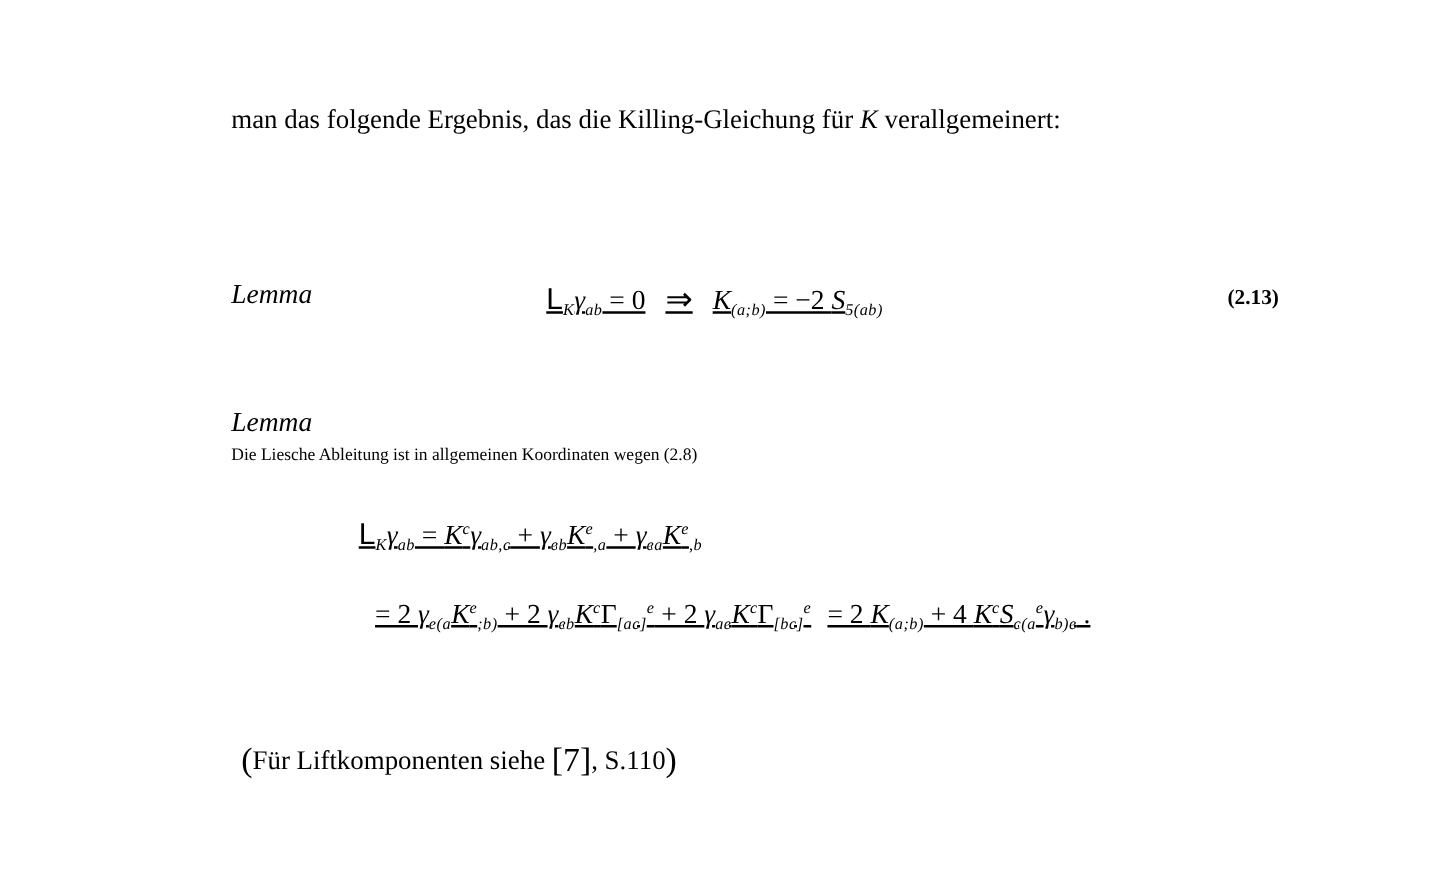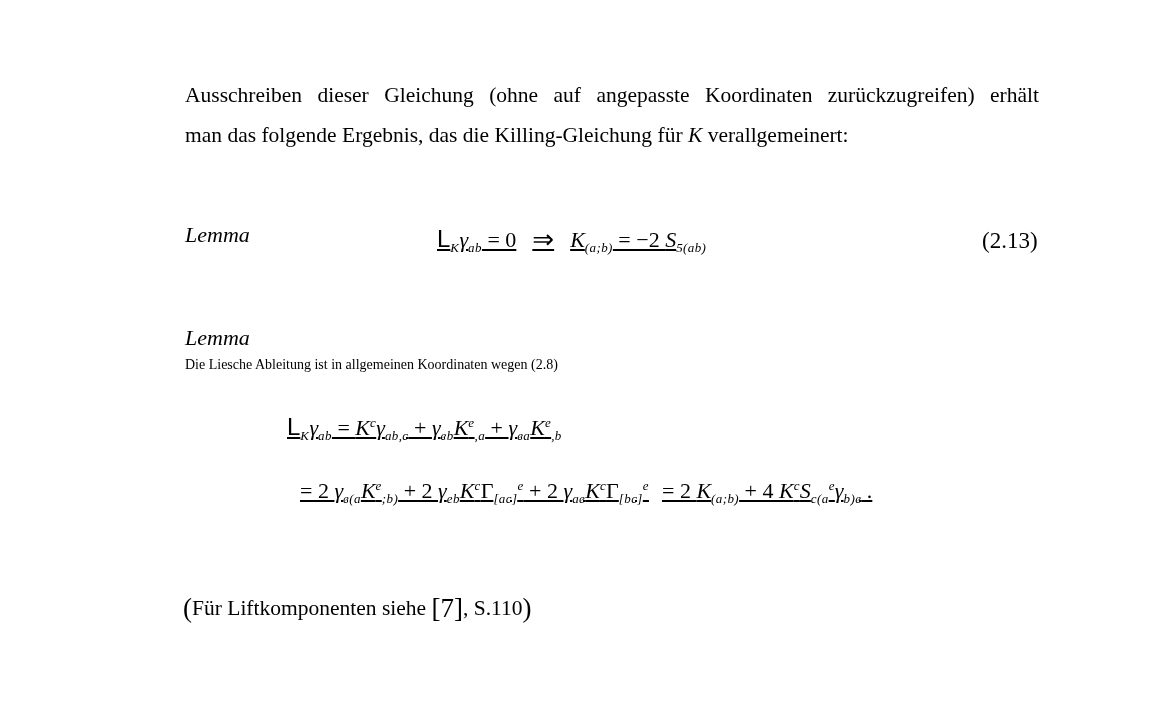--- a/index.html
+++ b/index.html
@@ -43,25 +43,25 @@
   }
   .proof-intro-pos { left: 185px; top: 357px; }
 
   .math {
     font-size: 22px;
     line-height: 30px;
     white-space: nowrap;
     text-decoration: underline;
   }
   .eq213-pos   { left: 437px; top: 225px; }
-  .eqnum-pos   { left: 982px; top: 228px; font-size: 23px; }
+  .eqnum-pos   { left: 982px; top: 228px; font-size: 17px; font-weight: bold; }
   .eqline1-pos { left: 259px; top: 413px; margin-left: 28px; }
   .eqline2-pos { left: 300px; top: 476px; }
 
-  .footnote-pos { left: 183px; top: 596px; font-size: 21.5px; }
+  .footnote-pos { left: 193px; top: 596px; font-size: 21.5px; }
 
   
   .tk-n  { font-style: normal; }
   .tk-i  { font-style: italic; }
   .tk-sub {
     font-style: italic;
     font-size: 13px;
     line-height: 10px;
     vertical-align: -5px;
     letter-spacing: 0.4px;
@@ -91,21 +91,20 @@
   }
   .tk-gap {
     display: inline-block;
     width: 13px;
   }
 </style>
 </head>
 <body>
 
 <div class="abs para">
-  <div class="para-line1">Ausschreiben dieser Gleichung (ohne auf angepasste Koordinaten zurückzugreifen) erhält</div>
   <div class="para-line2"><span class="tk-n">man das folgende Ergebnis, das die Killing-Gleichung für </span><span class="tk-i">K</span><span class="tk-n"> verallgemeinert:</span></div>
 </div>
 
 <div class="abs heading-italic lemma-pos">Lemma</div>
 
 <div class="abs math eq213-pos"><span class="tk-lie">L</span><span class="tk-sub">K</span><span class="tk-i">γ</span><span class="tk-sub">ab</span><span class="tk-n"> = 0</span><span class="tk-gap"></span><span class="tk-arr">⇒</span><span class="tk-gap"></span><span class="tk-i">K</span><span class="tk-sub">(a;b)</span><span class="tk-n"> = −2 </span><span class="tk-i">S</span><span class="tk-sub">5(ab)</span></div>
 <div class="abs eqnum-pos">(2.13)</div>
 
 <div class="abs heading-italic beweis-pos">Lemma</div>
 

